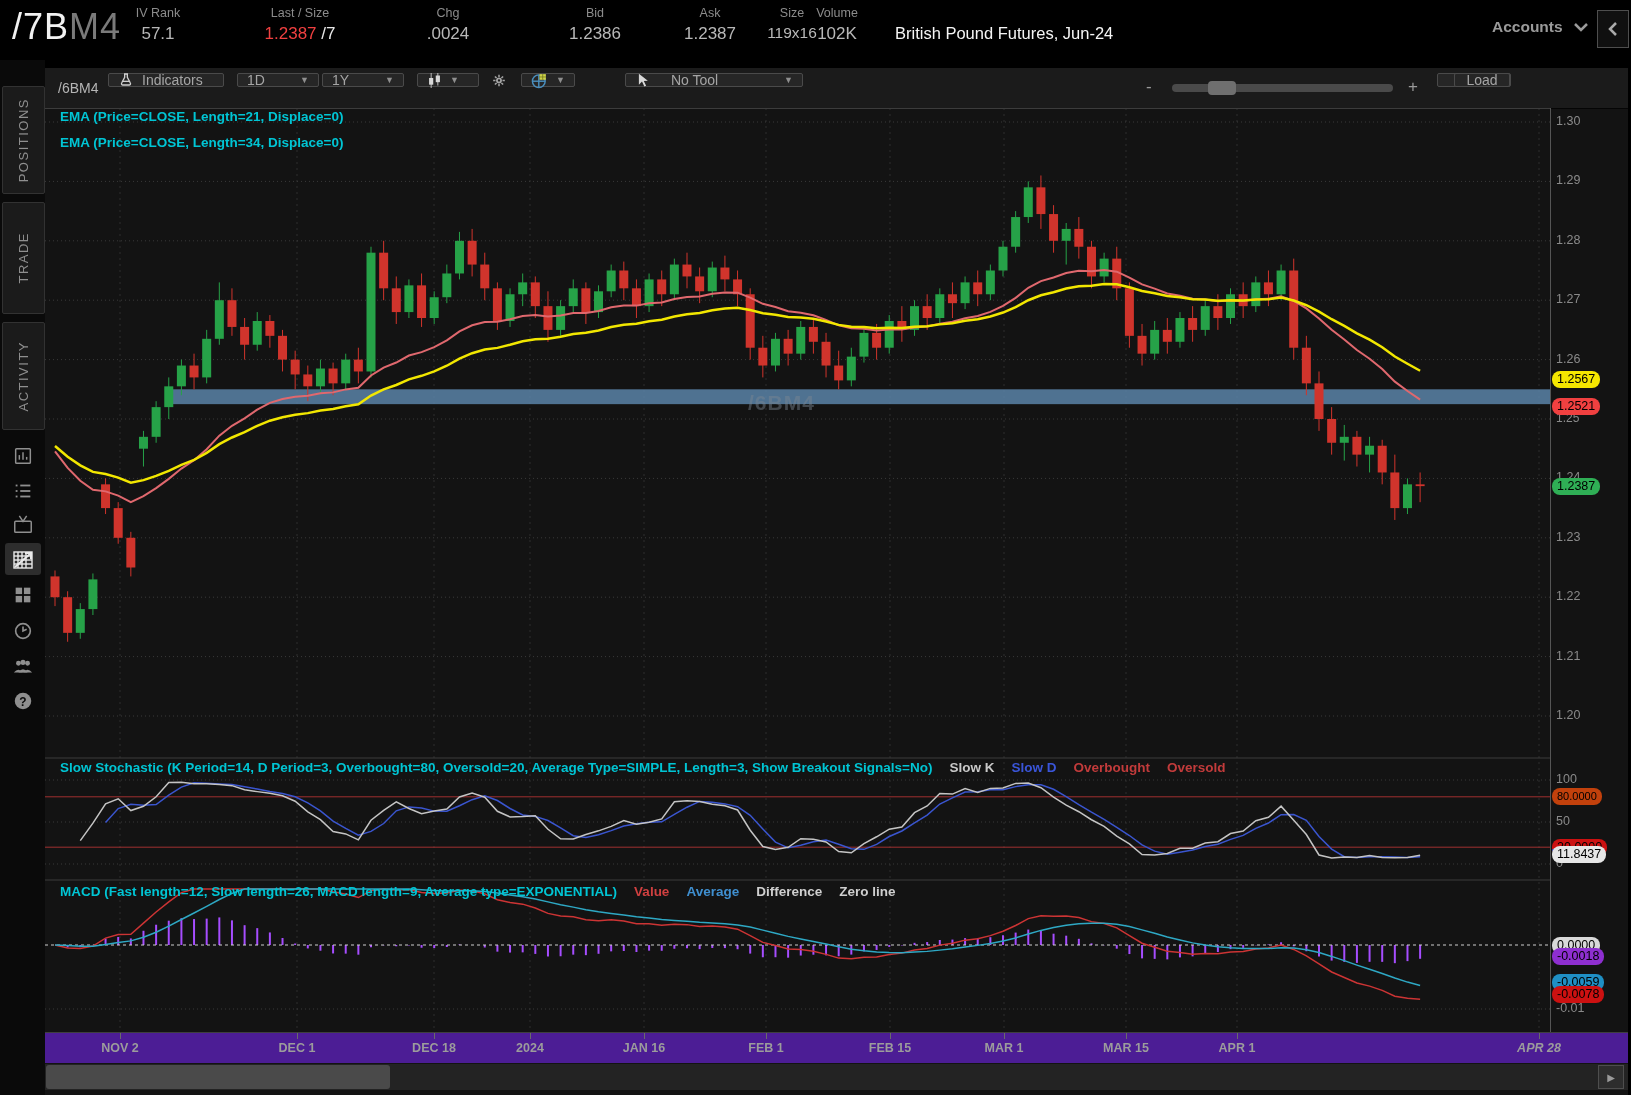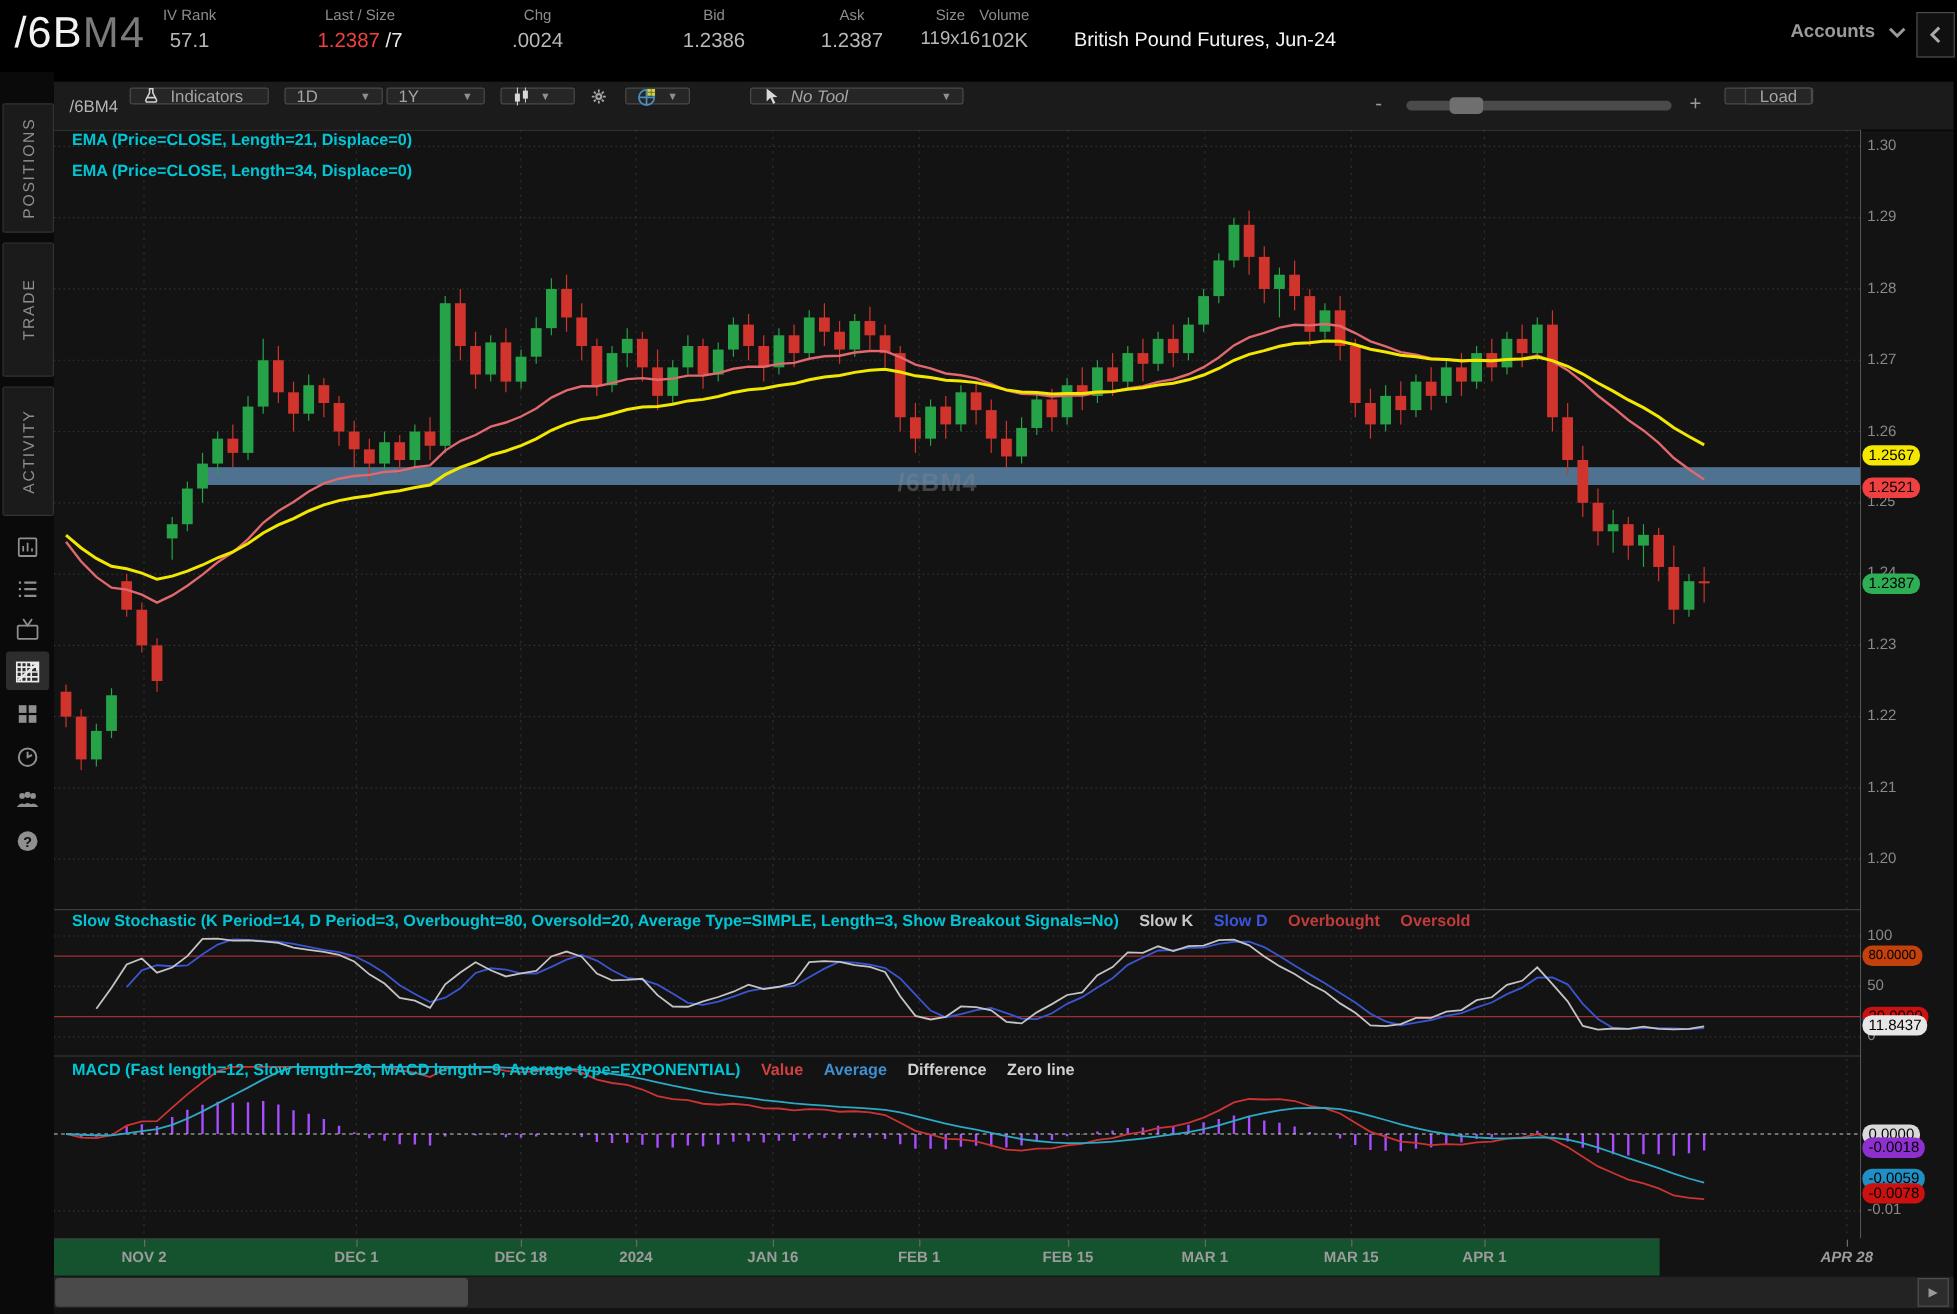--- a/index.html
+++ b/index.html
@@ -32,35 +32,35 @@
   #zoom-minus,#zoom-plus{position:absolute;top:9px;font-size:17px;color:#9a9a9a;}
   #zoom-track{position:absolute;top:16px;width:221px;height:8px;background:#4a4a4a;border-radius:4px;}
   #zoom-thumb{position:absolute;top:13px;width:28px;height:14px;background:#6f6f6f;border-radius:4px;}
   
   #gadget{position:absolute;left:45px;top:108px;width:1583px;height:987px;background:#131313;}
   #plot{position:absolute;left:45px;top:108px;z-index:0;}
   .study-label{position:absolute;z-index:2;font-size:13.5px;font-weight:bold;color:#00c5d4;}
   .legend-row{position:absolute;z-index:2;display:flex;gap:17px;font-size:13.5px;font-weight:bold;}
   #watermark{position:absolute;z-index:1;font-size:21px;font-weight:bold;color:#7c8692;opacity:.45;letter-spacing:1px;}
   
-  #time-strip{position:absolute;left:45px;top:1032px;width:1338px;height:30px;background:#14532d;border-top:1px solid #3f3f3f;z-index:2;}
+  #time-strip{position:absolute;left:45px;top:1032px;width:1583px;height:30px;background:#4c1d95;border-top:1px solid #3f3f3f;z-index:2;}
   .time-label{position:absolute;top:8px;transform:translateX(-50%);font-size:12.5px;font-weight:bold;color:#9c9c9c;white-space:nowrap;}
   .time-tick{position:absolute;top:0;width:1px;height:6px;background:#6a6a6a;}
   #scrollbar{position:absolute;left:45px;top:1064px;width:1583px;height:26px;background:#232323;z-index:2;}
   #scroll-thumb{position:absolute;left:1px;top:1px;width:344px;height:24px;background:#4a4a4a;border-radius:3px;}
   #scroll-right{position:absolute;left:1553px;top:1px;width:26px;height:24px;border:1px solid #4e4e4e;box-sizing:border-box;display:flex;align-items:center;justify-content:center;color:#9a9a9a;font-size:10px;background:#2d2d2d;}
 </style>
 </head>
 <body>
 
 <div id="app">
 
   <div id="header">
     <div id="symbol">
-      <span class="sym-main">/6B</span><span class="sym-suffix">M4</span>
+      <span class="sym-main">/7B</span><span class="sym-suffix">M4</span>
     </div>
     <div class="hfield" style="left:93px;">
       <div class="lab">IV Rank</div>
       <div class="val gray">57.1</div>
     </div>
     <div class="hfield" style="left:235px;">
       <div class="lab">Last / Size</div>
       <div class="val"><span class="red">1.2387</span><span class="white"> /7</span></div>
     </div>
     <div class="hfield" style="left:383px;">
@@ -226,21 +226,21 @@
           <circle cx="11" cy="13" r="9" fill="none" stroke="#4a8fbe" stroke-width="2"></circle>
           <line x1="11" y1="4" x2="11" y2="22" stroke="#4a8fbe" stroke-width="2"></line>
           <line x1="2" y1="13" x2="20" y2="13" stroke="#4a8fbe" stroke-width="2"></line>
           <rect x="12" y="3" width="9" height="8" fill="#cdd24a"></rect>
           <line x1="16.5" y1="3" x2="16.5" y2="11" stroke="#6a6f18"></line>
           <line x1="12" y1="7" x2="21" y2="7" stroke="#6a6f18"></line>
         </svg>
       <span class="caret">▼</span>
     </div>
     <div class="tb-btn spread" style="left:580px;width:178px;">
-      <span style="display:flex;align-items:center;gap:10px;font-style:italic;">
+      <span style="display:flex;align-items:center;gap:22px;">
         <svg width="14" height="18" viewBox="0 0 18 20">
             <path d="M5 2 L5 16 L9 12 L12 18.5 L14.3 17.3 L11.3 11.3 L16.5 11 Z" fill="#d8d8d8"></path>
           </svg>
         <span>No Tool</span>
       </span>
       <span class="caret">▼</span>
     </div>
     <div id="zoom-minus" style="left:1101px;">-</div>
     <div id="zoom-track" style="left:1127px;"></div>
     <div id="zoom-thumb" style="left:1163px;"></div>

